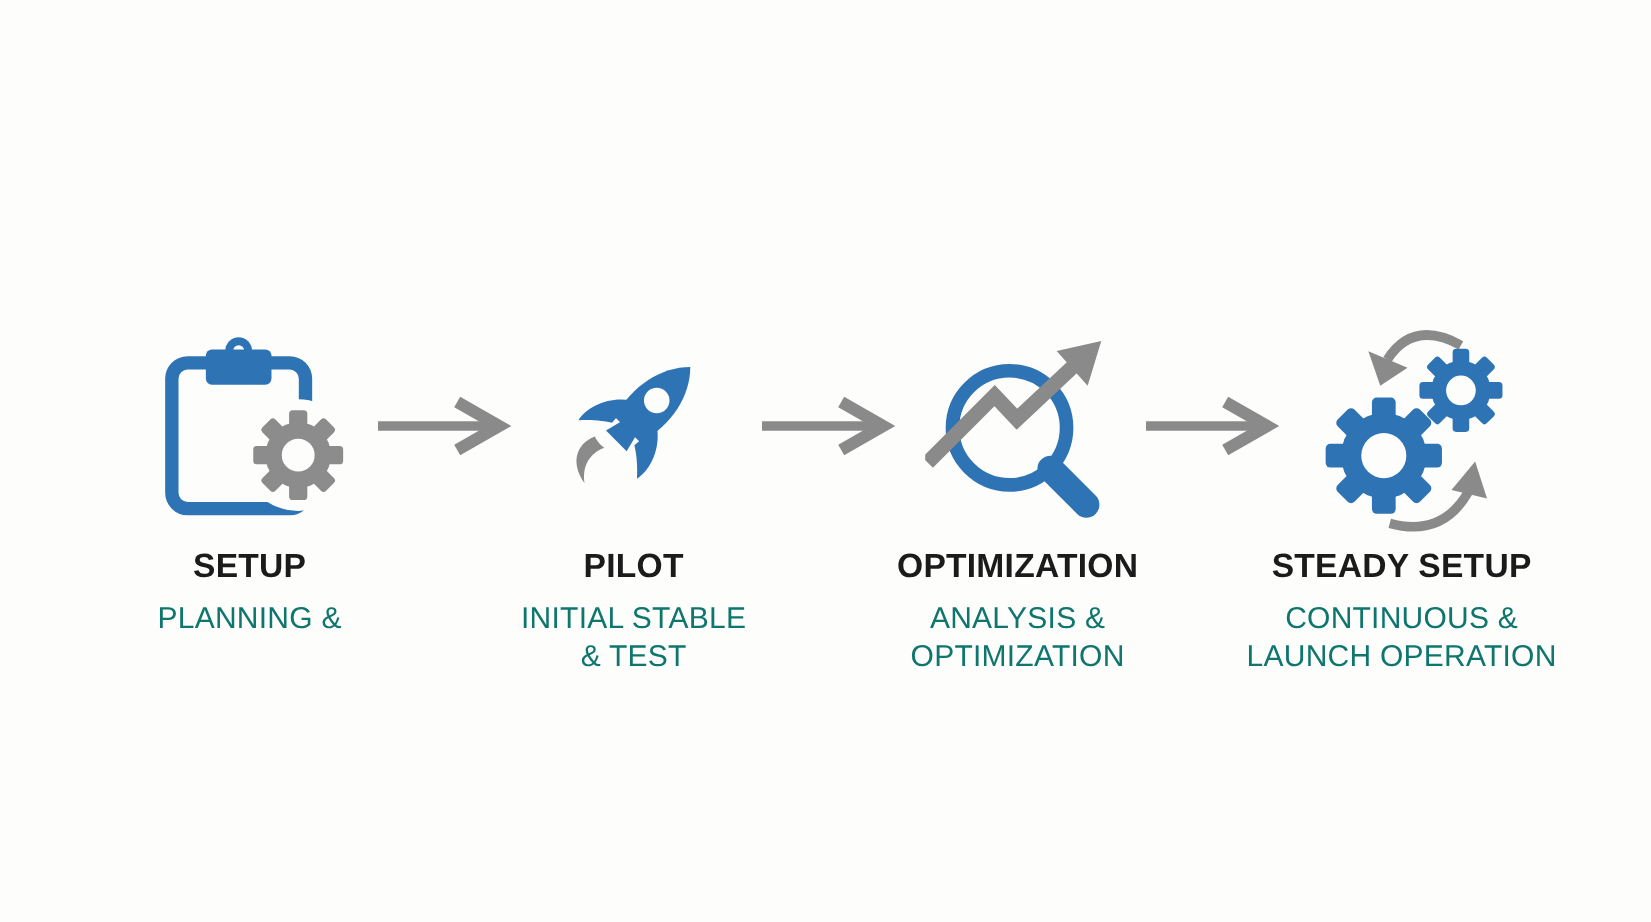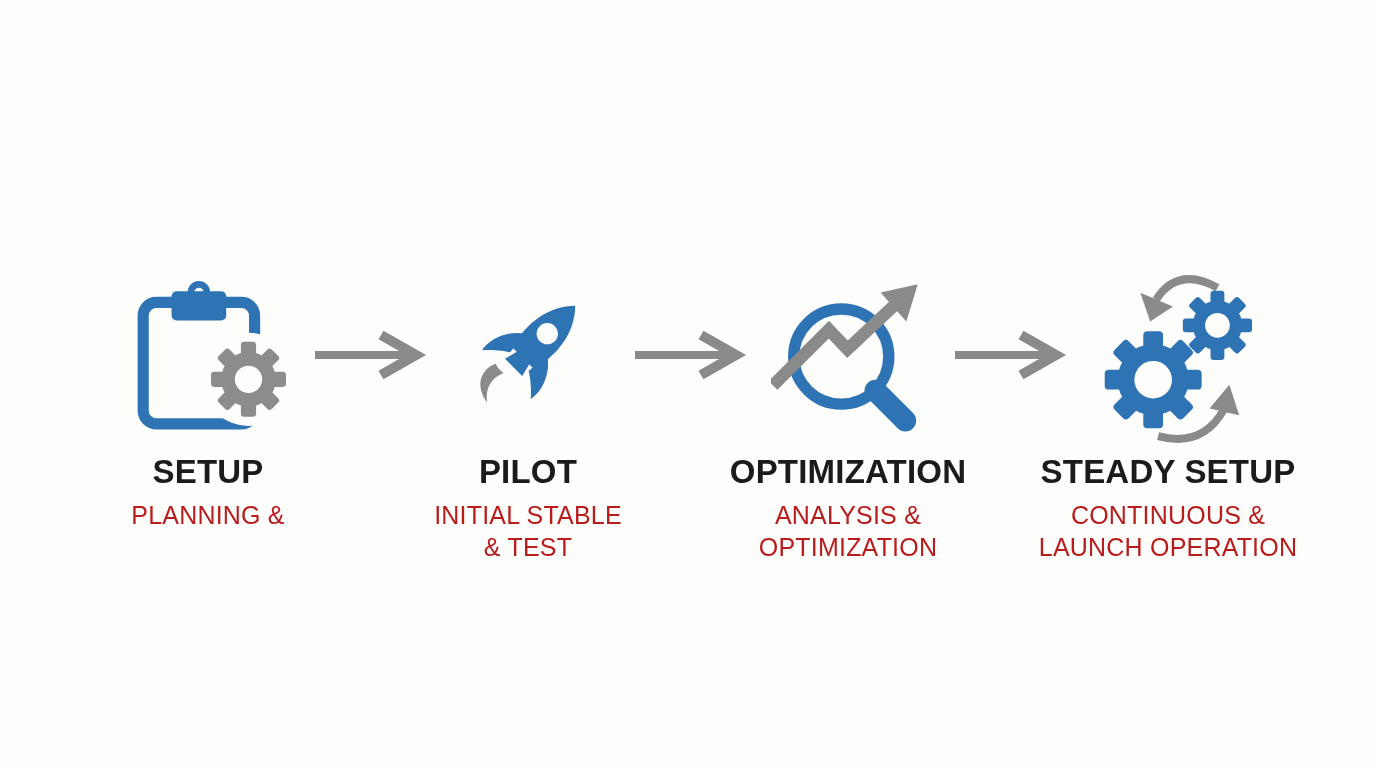--- a/index.html
+++ b/index.html
@@ -15,25 +15,25 @@
   }
   .stage{
     width:230px;flex:0 0 230px;
     display:flex;flex-direction:column;align-items:center;text-align:center;
   }
   .icon-box{
     height:178px;display:flex;align-items:center;justify-content:center;
     margin-bottom:10px;
   }
   .stage-title{
-    font-size:33px;font-weight:700;color:#1b1b1b;line-height:36px;
+    font-size:28px;font-weight:700;color:#1b1b1b;line-height:36px;
     letter-spacing:0.2px;white-space:nowrap;
   }
   .stage-subtitle{
-    margin-top:9px;font-size:25px;font-weight:400;color:#b91c1c;
+    margin-top:9px;font-size:25px;font-weight:400;color:#0f766e;
     line-height:32px;letter-spacing:0.2px;white-space:nowrap;
   }
   .connector{
     width:90px;flex:0 0 90px;height:178px;
     display:flex;align-items:center;justify-content:center;
   }
   .connector svg{overflow:visible;}
   svg{display:block;}
 </style>
 </head>

